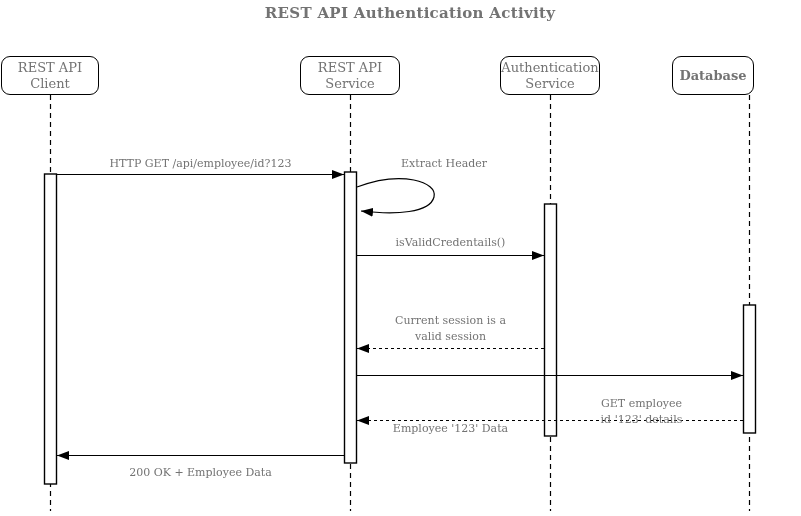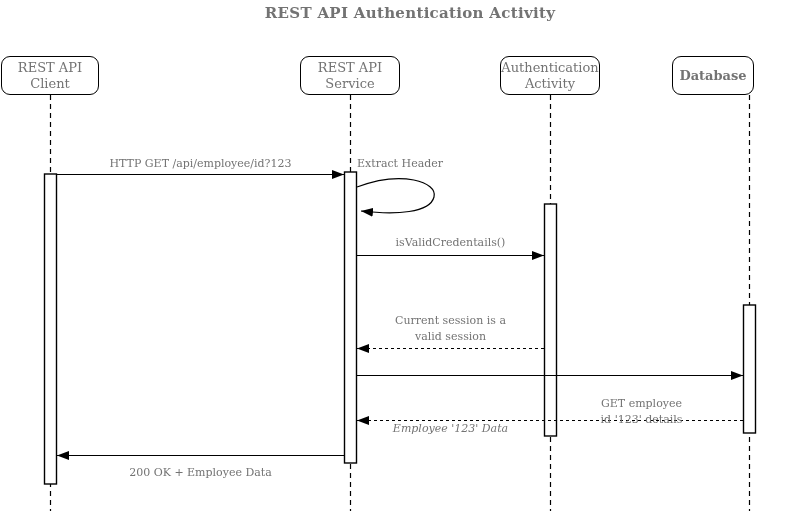--- a/index.html
+++ b/index.html
@@ -56,40 +56,40 @@
   }
   .msg-label {
     position: absolute;
     font-size: 11px;
     line-height: 17px;
     text-align: center;
     white-space: pre-line;
     z-index: 3;
   }
   .lbl-http-get        { left: 57px;  width: 287px; top: 155px; }
-  .lbl-extract-header  { left: 348px; width: 104px; top: 155px; }
+  .lbl-extract-header  { left: 392px; width: 104px; top: 155px; }
   .lbl-isvalid         { left: 357px; width: 187px; top: 234px; }
   .lbl-current-session { left: 357px; width: 187px; top: 313px; line-height: 16px; }
   .lbl-get-employee    { left: 581px; width: 121px; top: 396px; line-height: 16px; }
-  .lbl-employee-data   { left: 357px; width: 187px; top: 420px; font-style: italic; }
+  .lbl-employee-data   { left: 357px; width: 187px; top: 420px; }
   .lbl-200-ok          { left: 57px;  width: 287px; top: 464px; }
 </style>
 </head>
 <body>
 
 <div class="diagram">
 
   <div class="diagram-title">REST API Authentication Activity</div>
 
   <div class="pbox pbox-client">REST API
 Client</div>
   <div class="pbox pbox-service">REST API
 Service</div>
   <div class="pbox pbox-auth">Authentication
-Activity</div>
+Service</div>
   <div class="pbox pbox-database">Database</div>
 
   <svg class="wires" width="801" height="516" viewBox="0 0 801 516">
     <defs>
       <marker id="arr" markerUnits="userSpaceOnUse" markerWidth="13" markerHeight="10" refX="12" refY="4.5" orient="auto">
         <path d="M0,0 L12,4.5 L0,9 Z" fill="#000000"></path>
       </marker>
     </defs>
 
     <line x1="50.5" y1="95" x2="50.5" y2="511" stroke="#000000" stroke-width="1.2" stroke-dasharray="5 4"></line>

